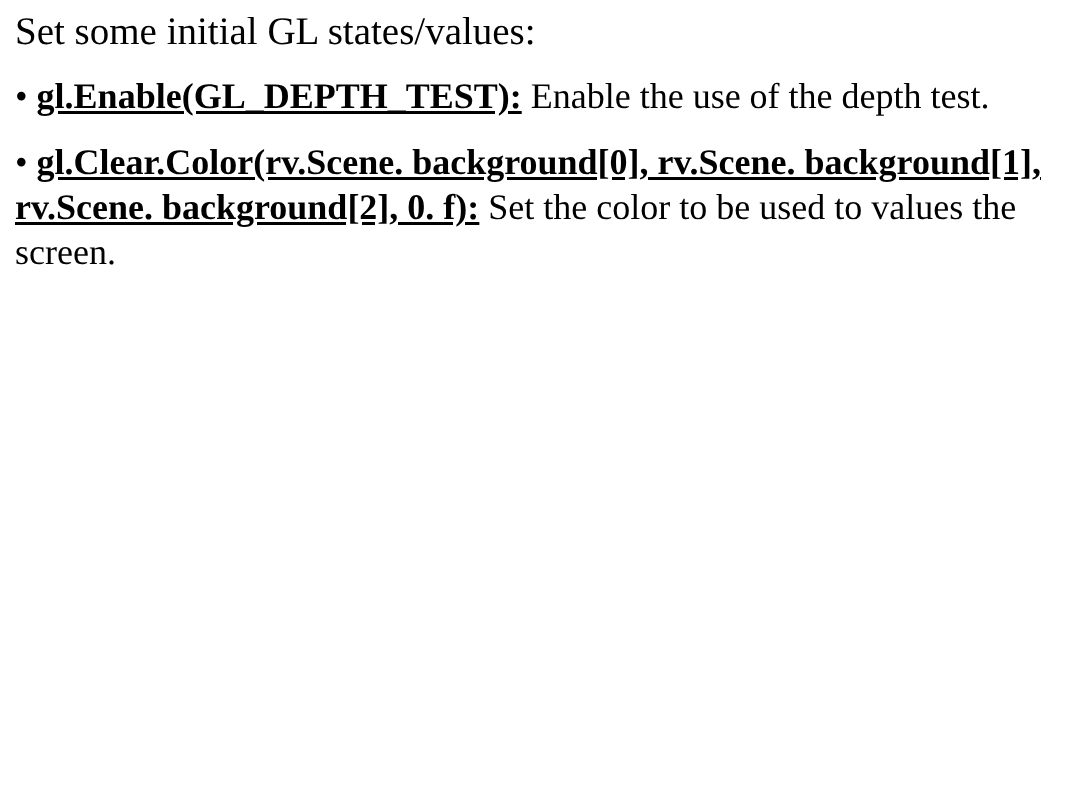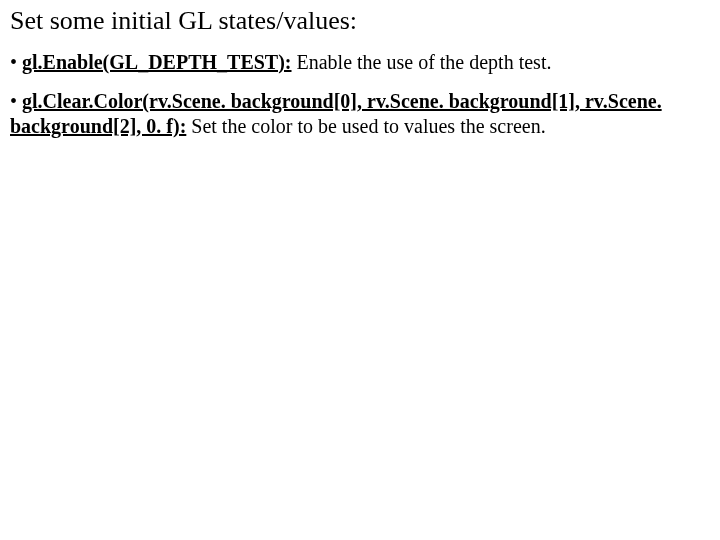--- a/index.html
+++ b/index.html
@@ -13,21 +13,21 @@
   }
   .page {
     padding: 6px 26px 0 10px;
   }
   .title {
     font-size: 26px;
     margin: 0 0 14px 0;
     font-weight: normal;
   }
   .bullet-item {
-    font-size: 20px;
+    font-size: 24px;
     line-height: 1.25;
     margin: 0 0 14px 0;
   }
   .bold {
     font-weight: bold;
   }
   .underline {
     text-decoration: underline;
   }
 </style>

